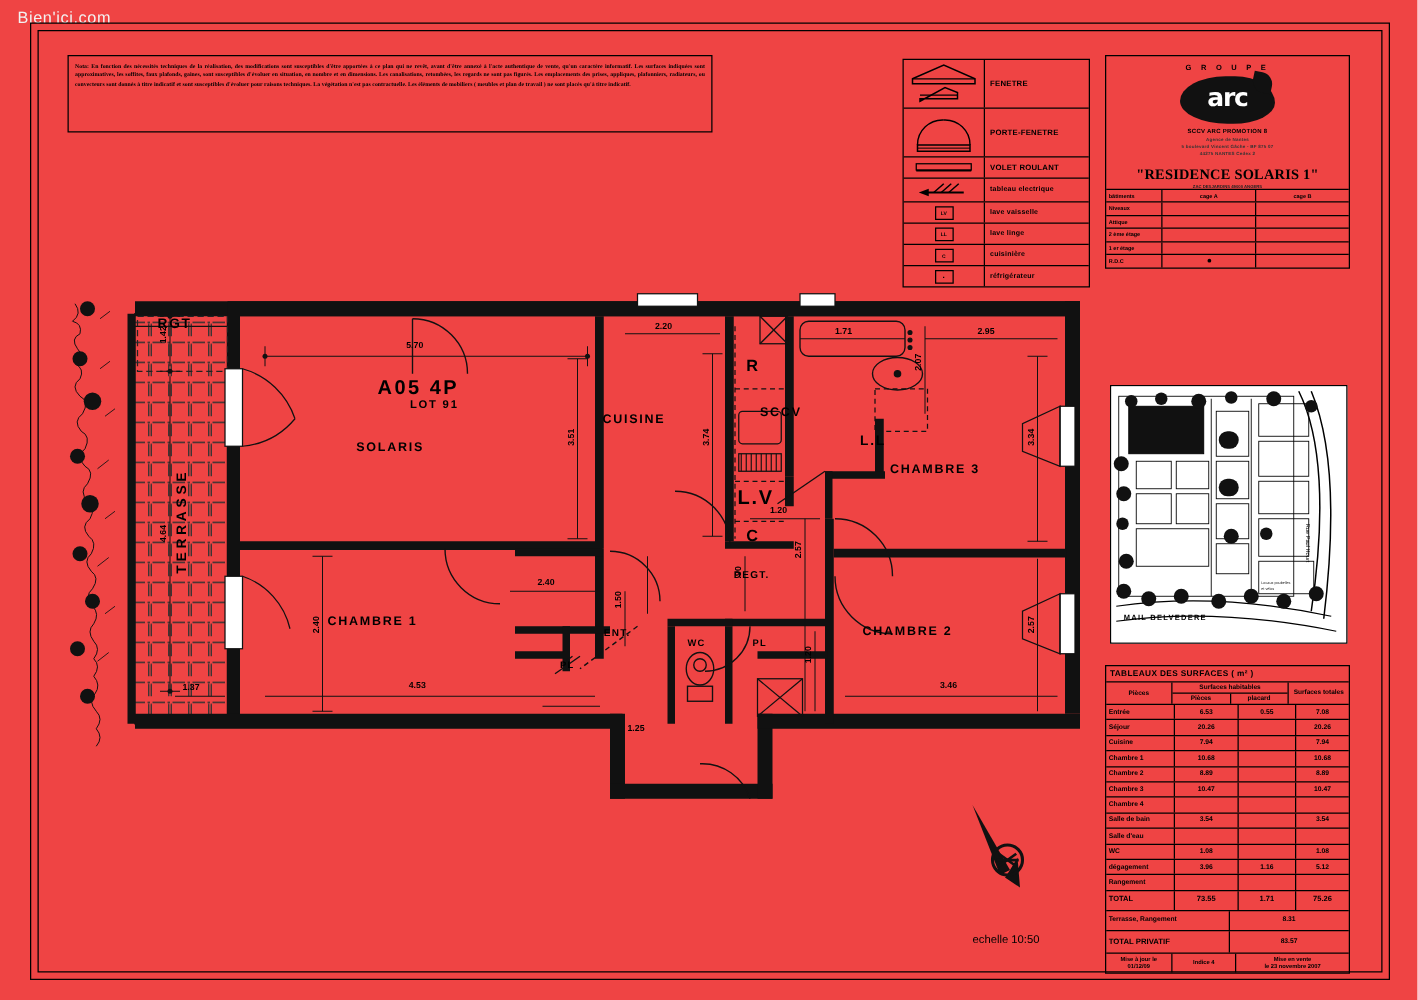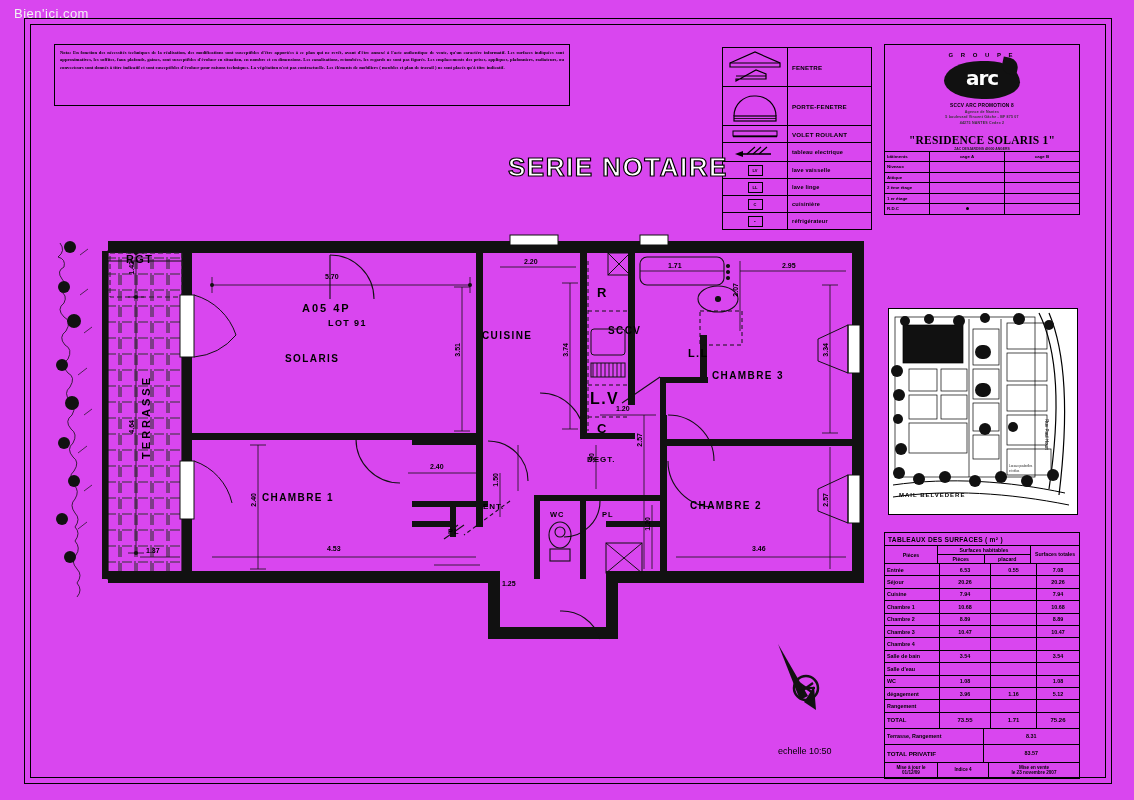--- a/index.html
+++ b/index.html
@@ -1,17 +1,17 @@
 <!DOCTYPE html>
 <html><head>
 <meta charset="utf-8">
 <style>
   html,body{margin:0;padding:0;background:#ffffff;}
   body{width:1134px;height:800px;font-family:"Liberation Sans",sans-serif;color:#000;}
-  #sheet{position:relative;width:1134px;height:800px;background:#d946ef;overflow:hidden;}
+  #sheet{position:relative;width:1134px;height:800px;background:#ef4444;overflow:hidden;}
   .frame{position:absolute;left:24px;top:18px;width:1086px;height:764px;border:1.5px solid #000;}
   .frame2{position:absolute;left:30px;top:24px;width:1074px;height:752px;border:1px solid #000;}
 
   .wm{position:absolute;left:14px;top:6px;font-size:13px;color:#f2f2f2;letter-spacing:.5px;}
 
   
   .note{position:absolute;left:54px;top:44px;width:516px;height:62px;border:1.4px solid #000;padding:4px 5px;box-sizing:border-box;}
   .note p{margin:0;font-size:4.6px;line-height:1.62;text-align:justify;font-family:"Liberation Serif",serif;font-weight:bold;letter-spacing:.05px;}
 
   
@@ -97,21 +97,21 @@
 
   
   .compass{position:absolute;left:770px;top:640px;width:70px;height:80px;}
   .echelle{position:absolute;left:778px;top:746px;font-size:9px;font-weight:normal;font-family:"Liberation Sans",sans-serif;}
 
   
   #plan{position:absolute;left:40px;top:225px;}
   .dimtxt{position:absolute;font-size:7px;font-weight:bold;font-family:"Liberation Sans",sans-serif;}
   .roomtxt{position:absolute;font-size:10px;font-weight:bold;letter-spacing:1.4px;font-family:"Liberation Sans",sans-serif;}
   .roomtxt.sm{font-size:8px;letter-spacing:1px;}
-  .roomtxt.big{font-size:11px;letter-spacing:2px;}
+  .roomtxt.big{font-size:16px;letter-spacing:2px;}
   .vert{writing-mode:vertical-rl;transform:rotate(180deg);}
 </style>
 </head>
 <body>
 
 <div id="sheet">
 
   <div class="wm">Bien'ici.com</div>
 
   <div class="frame"></div>
@@ -184,21 +184,20 @@
       <div class="ltxt">cuisinière</div>
     </div>
     <div class="lrow r-ap">
       <div class="lsym">
         <div class="boxsym">▪</div>
       </div>
       <div class="ltxt">réfrigérateur</div>
     </div>
   </div>
 
-  <div class="serie">SERIE NOTAIRE</div>
 
   <div class="tblock">
     <div class="groupe">G R O U P E</div>
     <div class="arclogo">
       <div class="blob"></div>
       <div class="tail"></div>
       <div class="txt">arc</div>
     </div>
     <div class="co">SCCV ARC PROMOTION 8</div>
     <div class="co small">Agence de Nantes</div>

